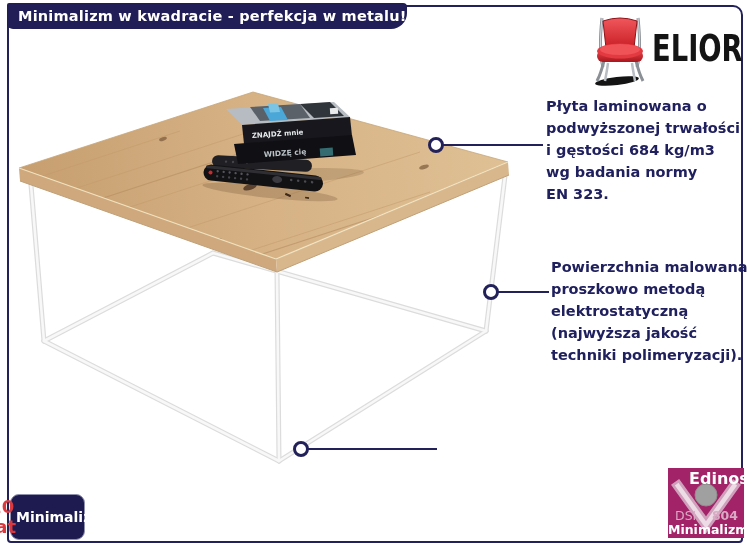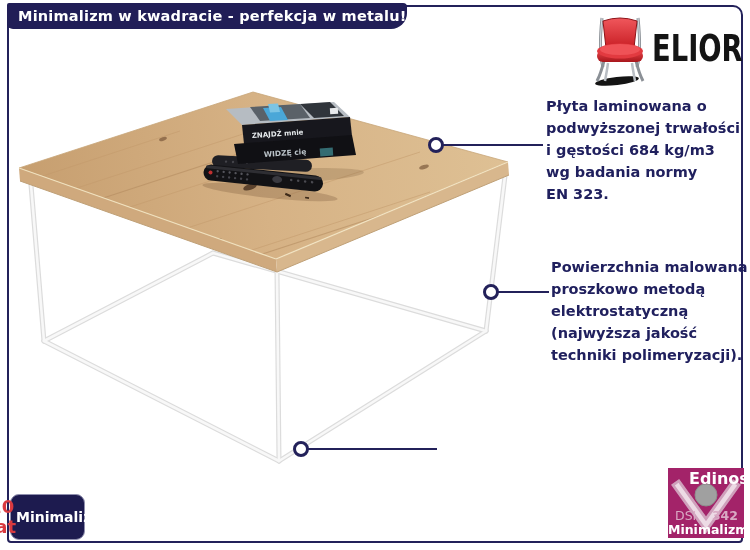--- a/index.html
+++ b/index.html
@@ -227,17 +227,17 @@
   </div>
 
   <div class="standards">
     <svg width="76" height="70" viewBox="0 0 76 70">
       <path d="M10,18 L38,57 L66,18" stroke="#cfa0bb" stroke-width="10" fill="none" stroke-linecap="square"></path>
       <path d="M10,18 L38,57 L66,18" stroke="#eddbe5" stroke-width="4.5" fill="none" stroke-linecap="square"></path>
       <circle cx="38" cy="27" r="11" fill="#a0a0a0" stroke="#8e8e8e" stroke-width="1"></circle>
     </svg>
     <span class="s-brand">Edinos</span>
     <span class="s-left">DSI</span>
-    <span class="s-right">342</span>
+    <span class="s-right">804</span>
     <span class="s-bottom">Minimalizm</span>
   </div>
 
 </div>
 
 </body></html>

